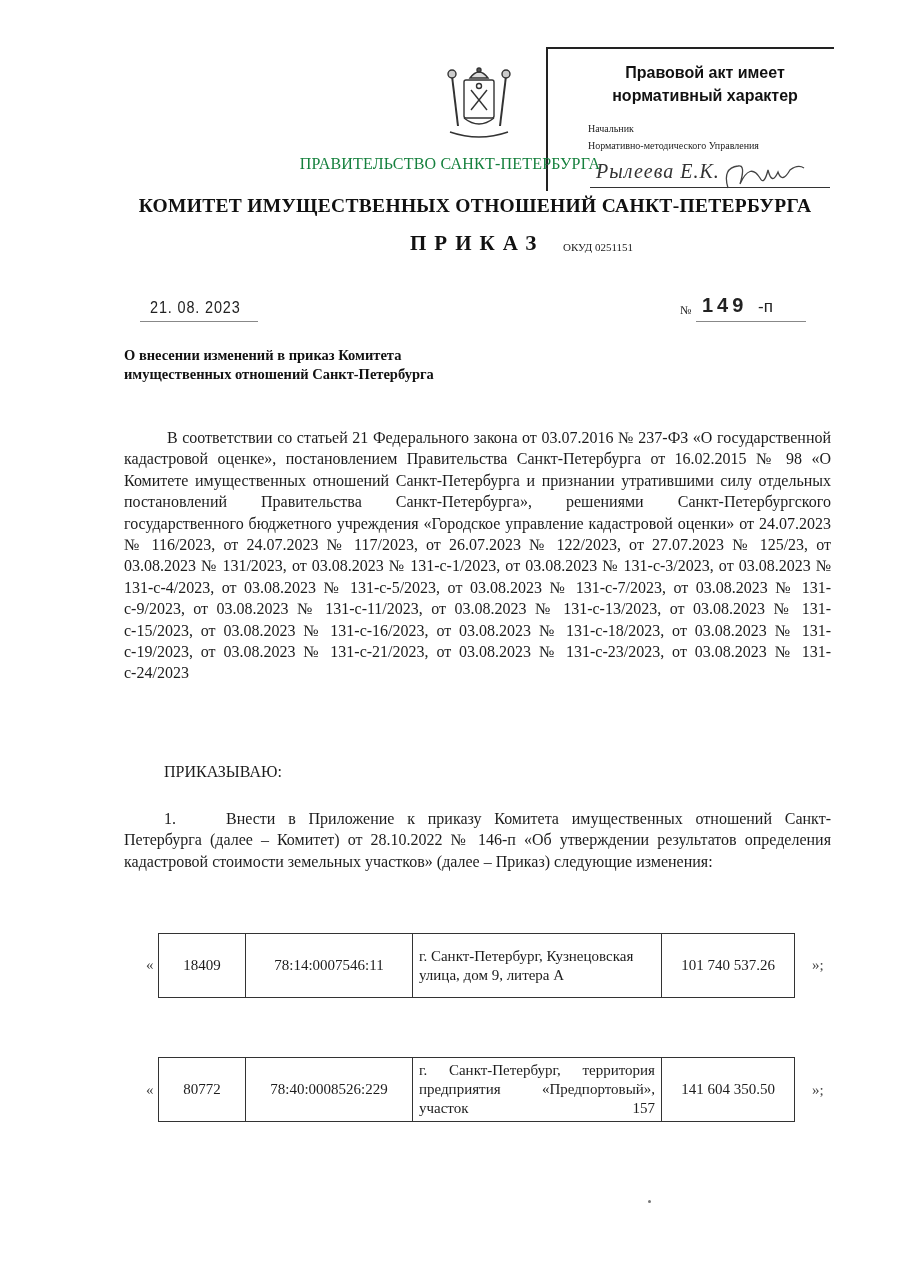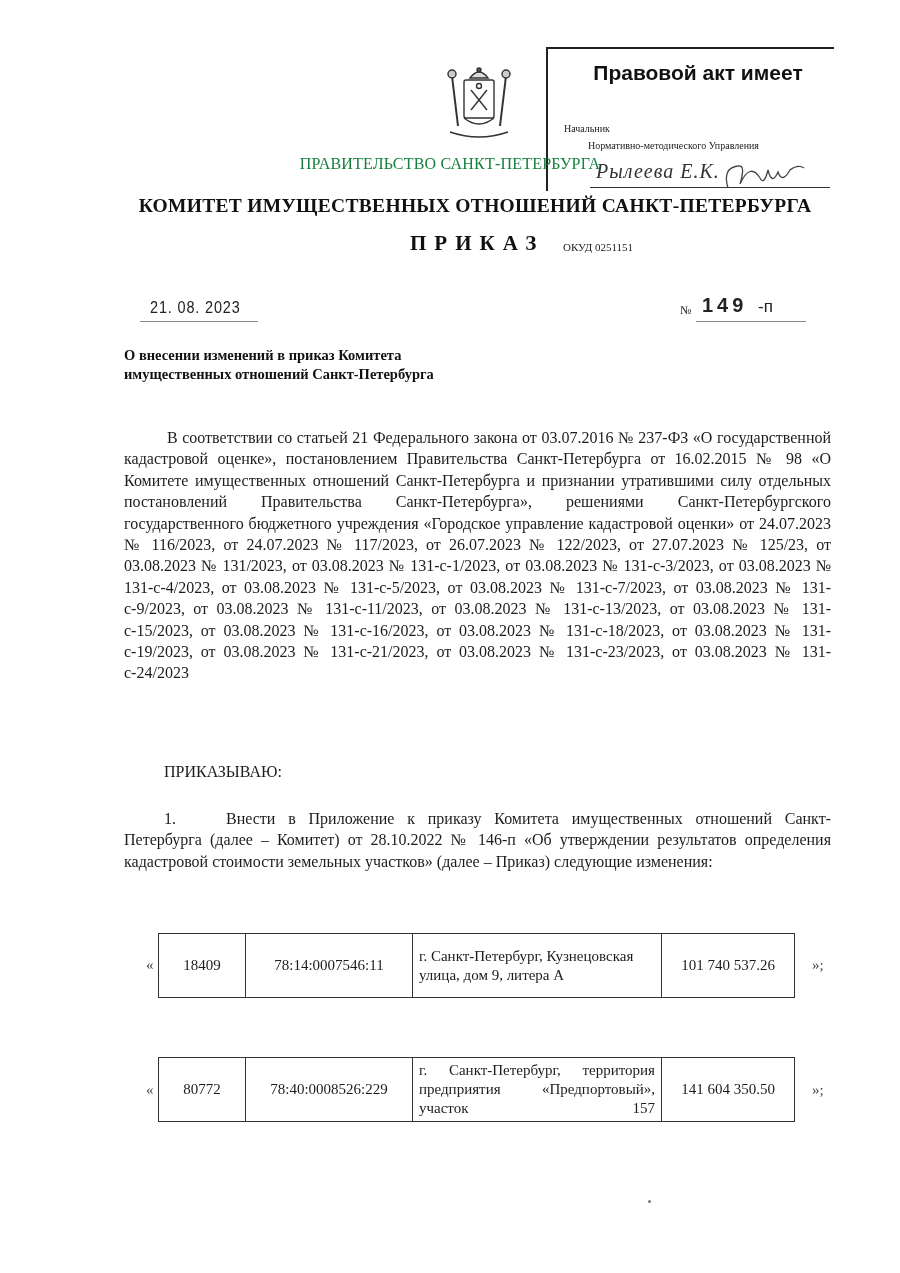--- a/index.html
+++ b/index.html
@@ -2,21 +2,21 @@
 <html><head>
 <meta charset="utf-8">
 <style>
   html, body { margin: 0; padding: 0; background: #ffffff; }
   body { width: 900px; height: 1273px; position: relative; overflow: hidden; font-family: "Liberation Serif", "DejaVu Serif", serif; color: #1a1a1a; }
   .page { position: absolute; left: 0; top: 0; width: 900px; height: 1273px; background: #fff; }
 
   .emblem { position: absolute; left: 444px; top: 64px; width: 70px; height: 78px; }
 
   .stamp { position: absolute; left: 546px; top: 47px; width: 286px; height: 142px; border-top: 2px solid #222; border-left: 2px solid #222; font-family: "Liberation Sans", "DejaVu Sans", sans-serif; }
-  .stamp-title { position: absolute; left: 5px; top: 12px; width: 290px; text-align: center; font-weight: bold; font-size: 21px; line-height: 23px; color: #111; }
+  .stamp-title { position: absolute; left: 12px; top: 12px; width: 290px; text-align: center; font-weight: bold; font-size: 16px; line-height: 23px; color: #111; }
   .stamp-role { position: absolute; left: 42px; top: 121px; font-size: 10px; line-height: 14px; color: #222; }
   .stamp-role2 { position: absolute; left: 42px; top: 135px; font-size: 10px; line-height: 14px; color: #222; }
   .stamp-sign { position: absolute; left: 50px; top: 160px; font-family: "Liberation Serif", serif; font-style: italic; font-size: 20px; color: #333; letter-spacing: 1px; }
   .stamp-line { position: absolute; left: 44px; top: 187px; width: 240px; border-top: 1px solid #333; }
   .signature { position: absolute; left: 175px; top: 158px; width: 90px; height: 38px; }
 
   .gov { position: absolute; left: 0; top: 155px; width: 900px; text-align: center; font-size: 16px; letter-spacing: 0.2px; color: #15803d; }
   .committee { position: absolute; left: 0; top: 195px; width: 950px; text-align: center; font-weight: bold; font-size: 19.5px; letter-spacing: 0.3px; color: #111; }
   .prikaz { position: absolute; left: 410px; top: 231px; font-weight: bold; font-size: 21px; letter-spacing: 8px; color: #111; }
   .okud { position: absolute; left: 563px; top: 241px; font-size: 11px; color: #222; }
@@ -70,23 +70,24 @@
       <path d="M62 12 L56 62" stroke-width="2"></path>
       <circle cx="8" cy="10" r="4" fill="#ccc"></circle>
       <circle cx="62" cy="10" r="4" fill="#ccc"></circle>
       <path d="M6 68 Q35 78 64 68"></path>
     </g>
   </svg>
 
   <div class="stamp">
     <div class="stamp-title">
       <div>Правовой акт имеет</div>
+      <div>нормативный характер</div>
     </div>
   </div>
-  <div class="stamp-role" style="left:564px; top:122px;">Начальник</div>
+  <div class="stamp-role" style="left:588px; top:122px;">Начальник</div>
   <div class="stamp-role2" style="left:588px; top:139px;">Нормативно-методического Управления</div>
   <div class="stamp-sign" style="left:596px; top:160px;">Рылеева Е.К.</div>
   <svg class="signature" style="left:720px; top:158px;" viewBox="0 0 90 38">
     <path d="M8 30 Q2 10 18 8 Q26 6 20 26 Q30 4 40 20 Q44 28 48 12 Q52 28 58 14 Q62 26 70 12 Q78 6 84 10" fill="none" stroke="#444" stroke-width="1.3"></path>
   </svg>
   <div class="stamp-line" style="left:590px;"></div>
 
   <div class="gov">ПРАВИТЕЛЬСТВО САНКТ-ПЕТЕРБУРГА</div>
   <div class="committee">КОМИТЕТ ИМУЩЕСТВЕННЫХ ОТНОШЕНИЙ САНКТ-ПЕТЕРБУРГА</div>
   <div class="prikaz">ПРИКАЗ</div>

